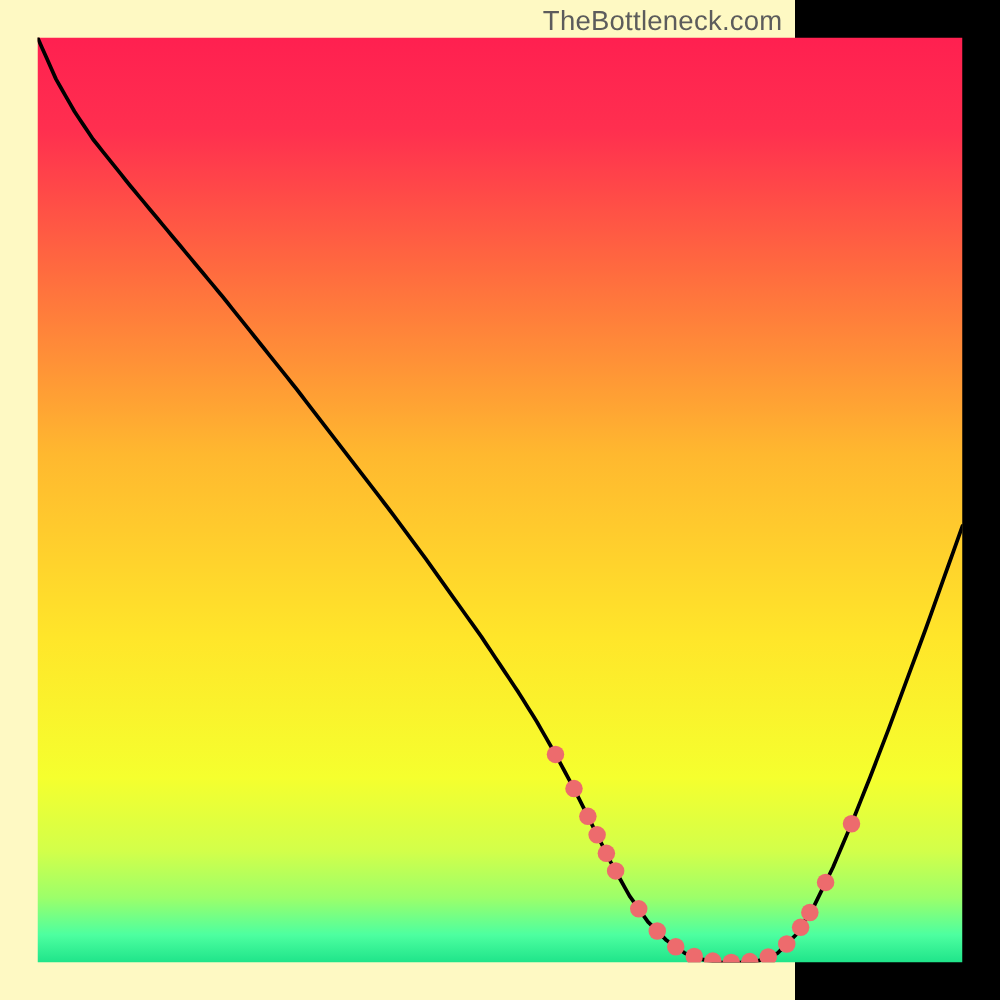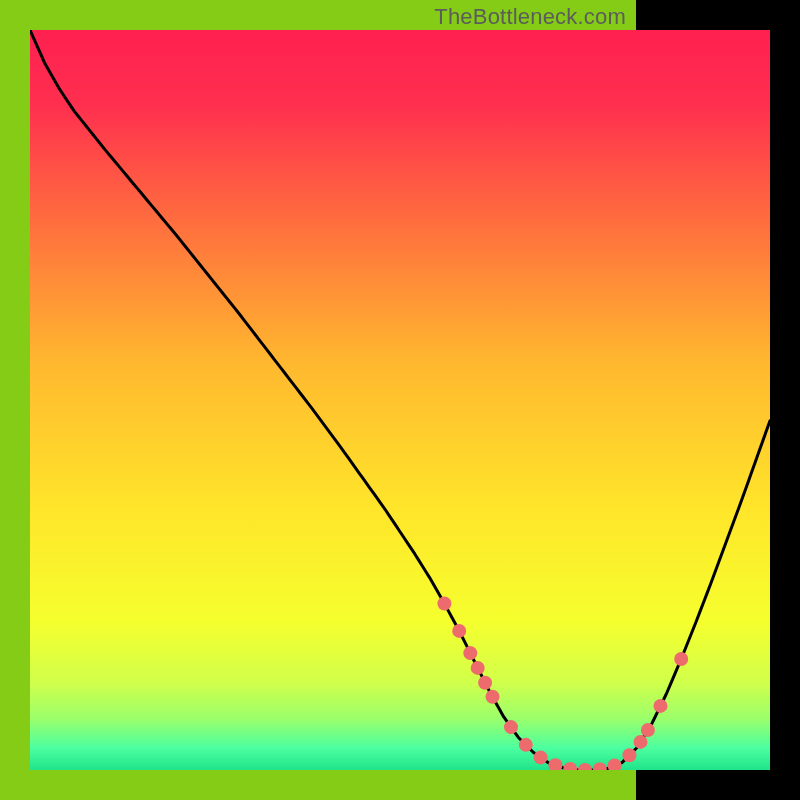--- a/index.html
+++ b/index.html
@@ -10,21 +10,21 @@
     background: #000;
     overflow: hidden;
     font-family: Arial, Helvetica, sans-serif;
   }
   .frame {
     position: absolute;
     top: 0;
     left: 0;
     width: 636px;
     height: 800px;
-    background: #84cc16;
+    background: #fef9c3;
   }
   .watermark {
     position: absolute;
     top: 4px;
     right: 10px;
     color: #5c5c5c;
     font-size: 22px;
     font-weight: 500;
     letter-spacing: 0.2px;
     z-index: 10;

